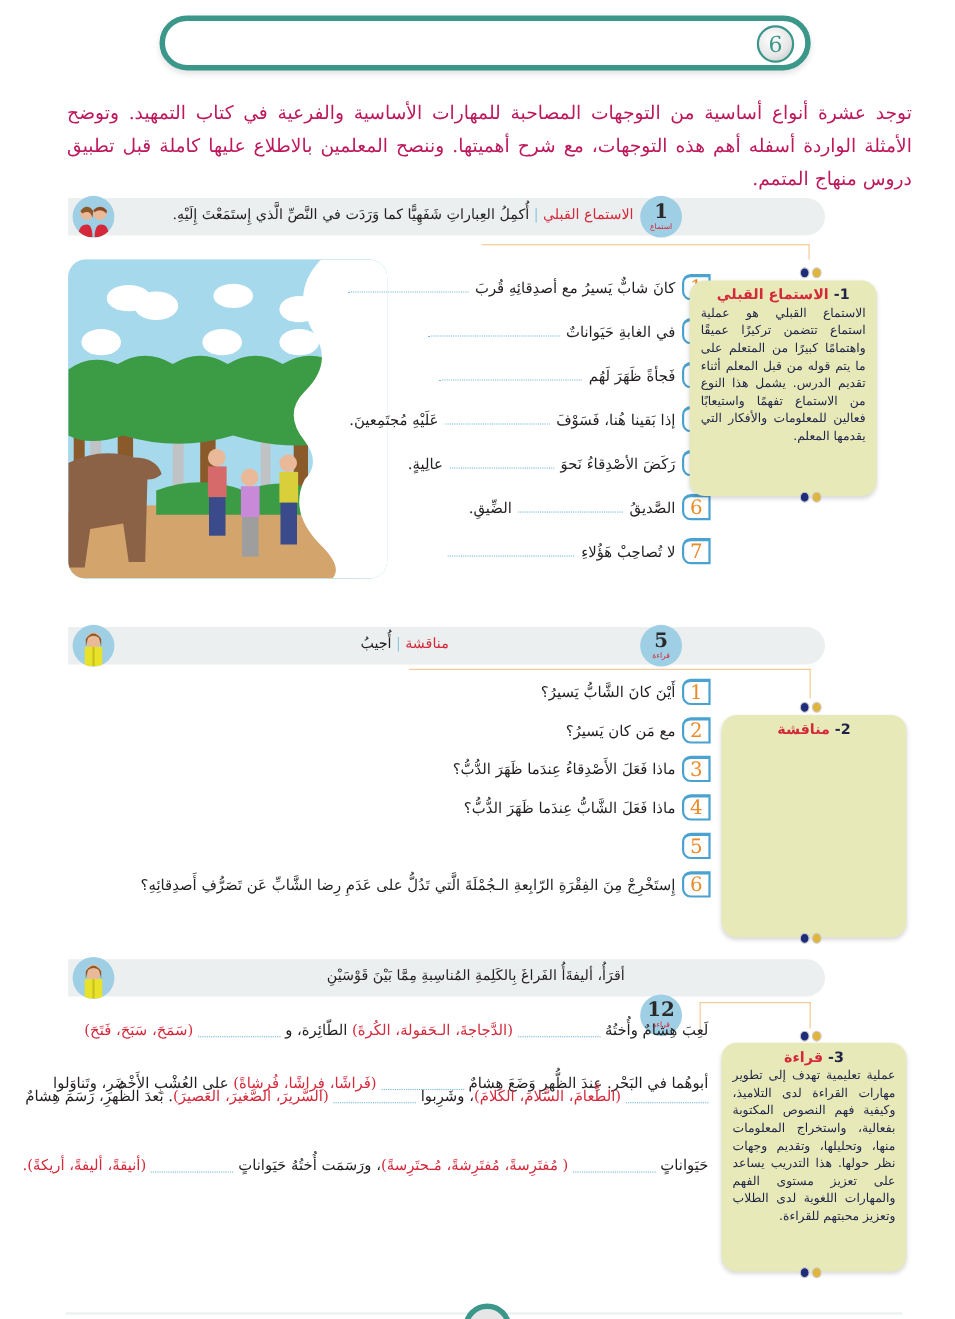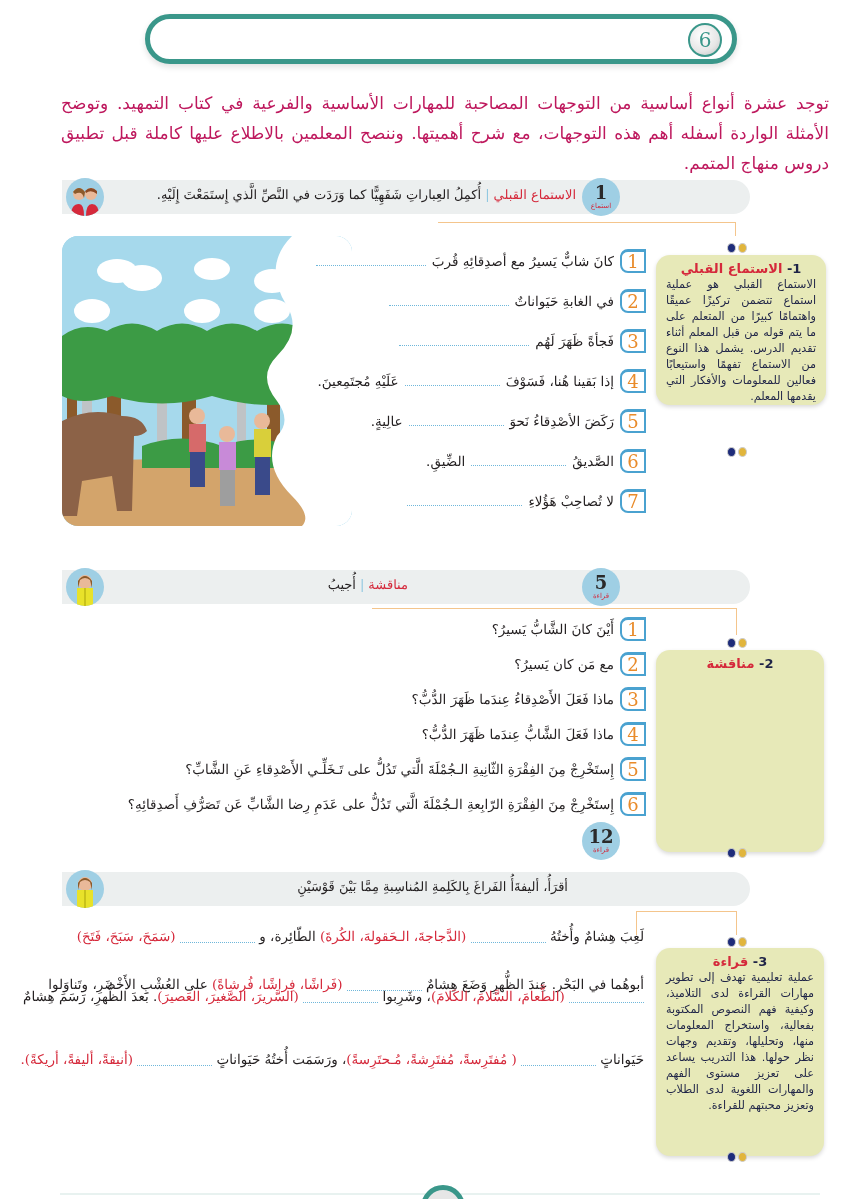--- a/index.html
+++ b/index.html
@@ -203,21 +203,21 @@
 <div class="item" style="right:222px; top:489px;">
   <span class="num-box">7</span>
   <span class="item-text">لا تُصاحِبْ هَؤُلاءِ</span>
   <span class="blank" style="width:115px"></span>
 </div>
 
 <div class="drops" style="left:727px; top:243px;">
     <span class="drop y"></span>
     <span class="drop b"></span>
   </div>
-<div class="note" style="left:656px; top:255px; width:170px; height:150px;">
+<div class="note" style="left:627px; top:255px; width:170px; height:196px;">
   <div class="note-title"><span>1-</span> <span class="red">الاستماع القبلي</span></div>
   <div>الاستماع القبلي هو عملية استماع تتضمن تركيزًا عميقًا واهتمامًا كبيرًا من المتعلم على ما يتم قوله من قبل المعلم أثناء تقديم الدرس. يشمل هذا النوع من الاستماع تفهمًا واستيعابًا فعالين للمعلومات والأفكار التي يقدمها المعلم.</div>
 </div>
 <div class="drops" style="left:727px; top:447px;">
     <span class="drop y"></span>
     <span class="drop b"></span>
   </div>
 
 <div class="sec-bar" style="top:570px;"></div>
 <div class="sec-num" style="left:582px; top:568px;">
@@ -248,41 +248,40 @@
 <div class="item" style="right:222px; top:687px;">
   <span class="num-box">3</span>
   <span class="item-text">ماذا فَعَلَ الأَصْدِقاءُ عِندَما ظَهَرَ الدُّبُّ؟</span>
 </div>
 <div class="item" style="right:222px; top:722px;">
   <span class="num-box">4</span>
   <span class="item-text">ماذا فَعَلَ الشَّابُّ عِندَما ظَهَرَ الدُّبُّ؟</span>
 </div>
 <div class="item" style="right:222px; top:757px;">
   <span class="num-box">5</span>
-  <span class="item-text">إِستَخْرِجْ مِنَ الفِقْرَةِ الثّانِيةِ الـجُمْلَةَ الَّتي تَدُلُّ على تَـخَلِّـي الأَصْدِقاءِ عَنِ الشَّابِّ؟</span>
 </div>
 <div class="item" style="right:222px; top:792px;">
   <span class="num-box">6</span>
   <span class="item-text">إِستَخْرِجْ مِنَ الفِقْرَةِ الرّابِعةِ الـجُمْلَةَ الَّتي تَدُلُّ على عَدَمِ رِضا الشَّابِّ عَن تَصَرُّفِ أَصدِقائِهِ؟</span>
 </div>
 
 <div class="drops" style="left:727px; top:638px;">
     <span class="drop y"></span>
     <span class="drop b"></span>
   </div>
 <div class="note" style="left:656px; top:650px; width:168px; height:202px;">
   <div class="note-title"><span>2-</span> <span class="red">مناقشة</span></div>
 </div>
 <div class="drops" style="left:727px; top:848px;">
     <span class="drop y"></span>
     <span class="drop b"></span>
   </div>
 
 <div class="sec-bar" style="top:872px;"></div>
-<div class="sec-num" style="left:582px; top:822px;">
+<div class="sec-num" style="left:582px; top:904px;">
   <span class="n">12</span>
   <span class="s">قراءة</span>
 </div>
 <div class="sec-title" style="right:300px; top:879px;">
   <span>أقرَأُ، أليفةَأُ الفَراغَ بِالكَلِمةِ المُناسِبةِ مِمَّا بَيْنَ قَوْسَيْنِ</span>
 </div>
 <div class="sec-avatar" style="left:66px; top:870px;">
   <svg width="38" height="38" viewBox="0 0 38 38">
     <circle cx="19" cy="14" r="7" fill="#e9b999"></circle>
       <path d="M12 13 Q19 3 26 13 L26 20 L24 12 Q19 8 14 12 L12 20 Z" fill="#8b5a2b"></path>

